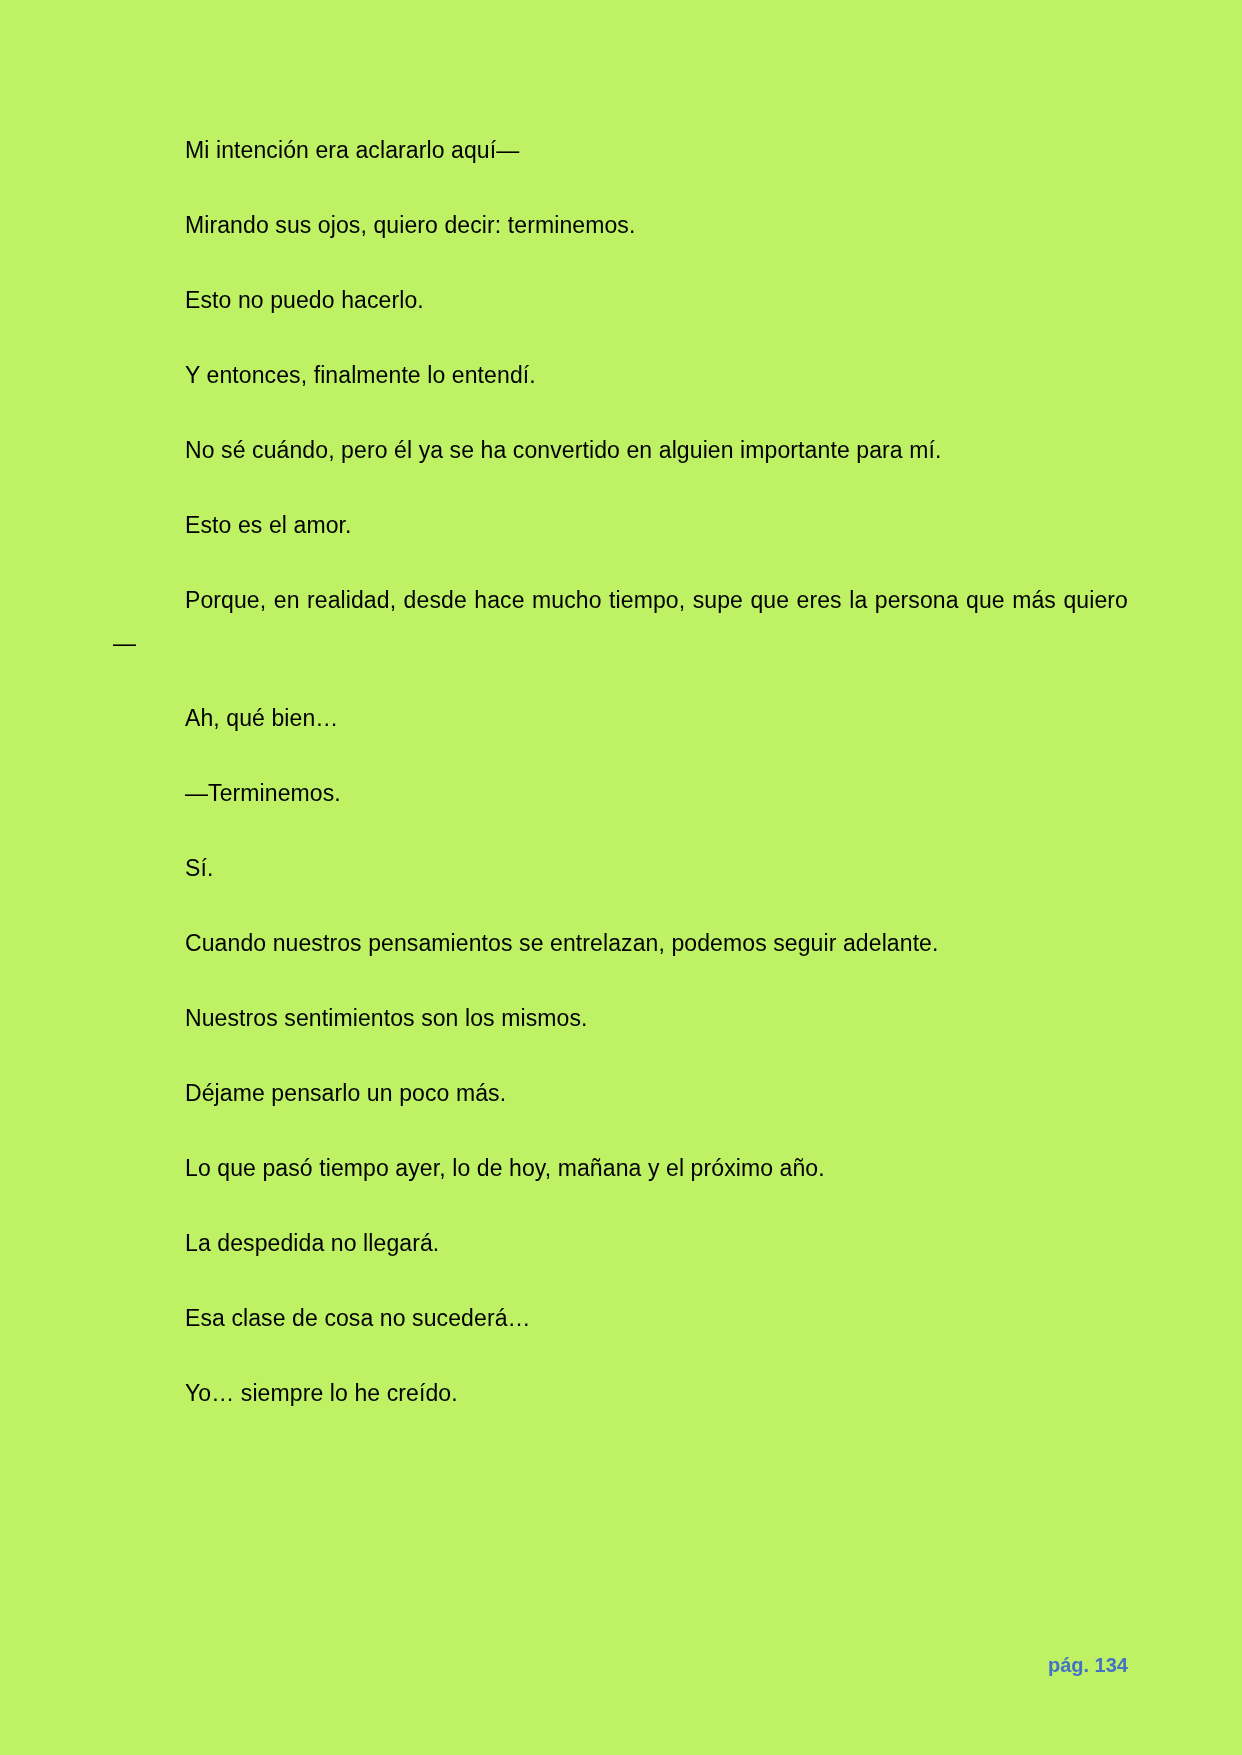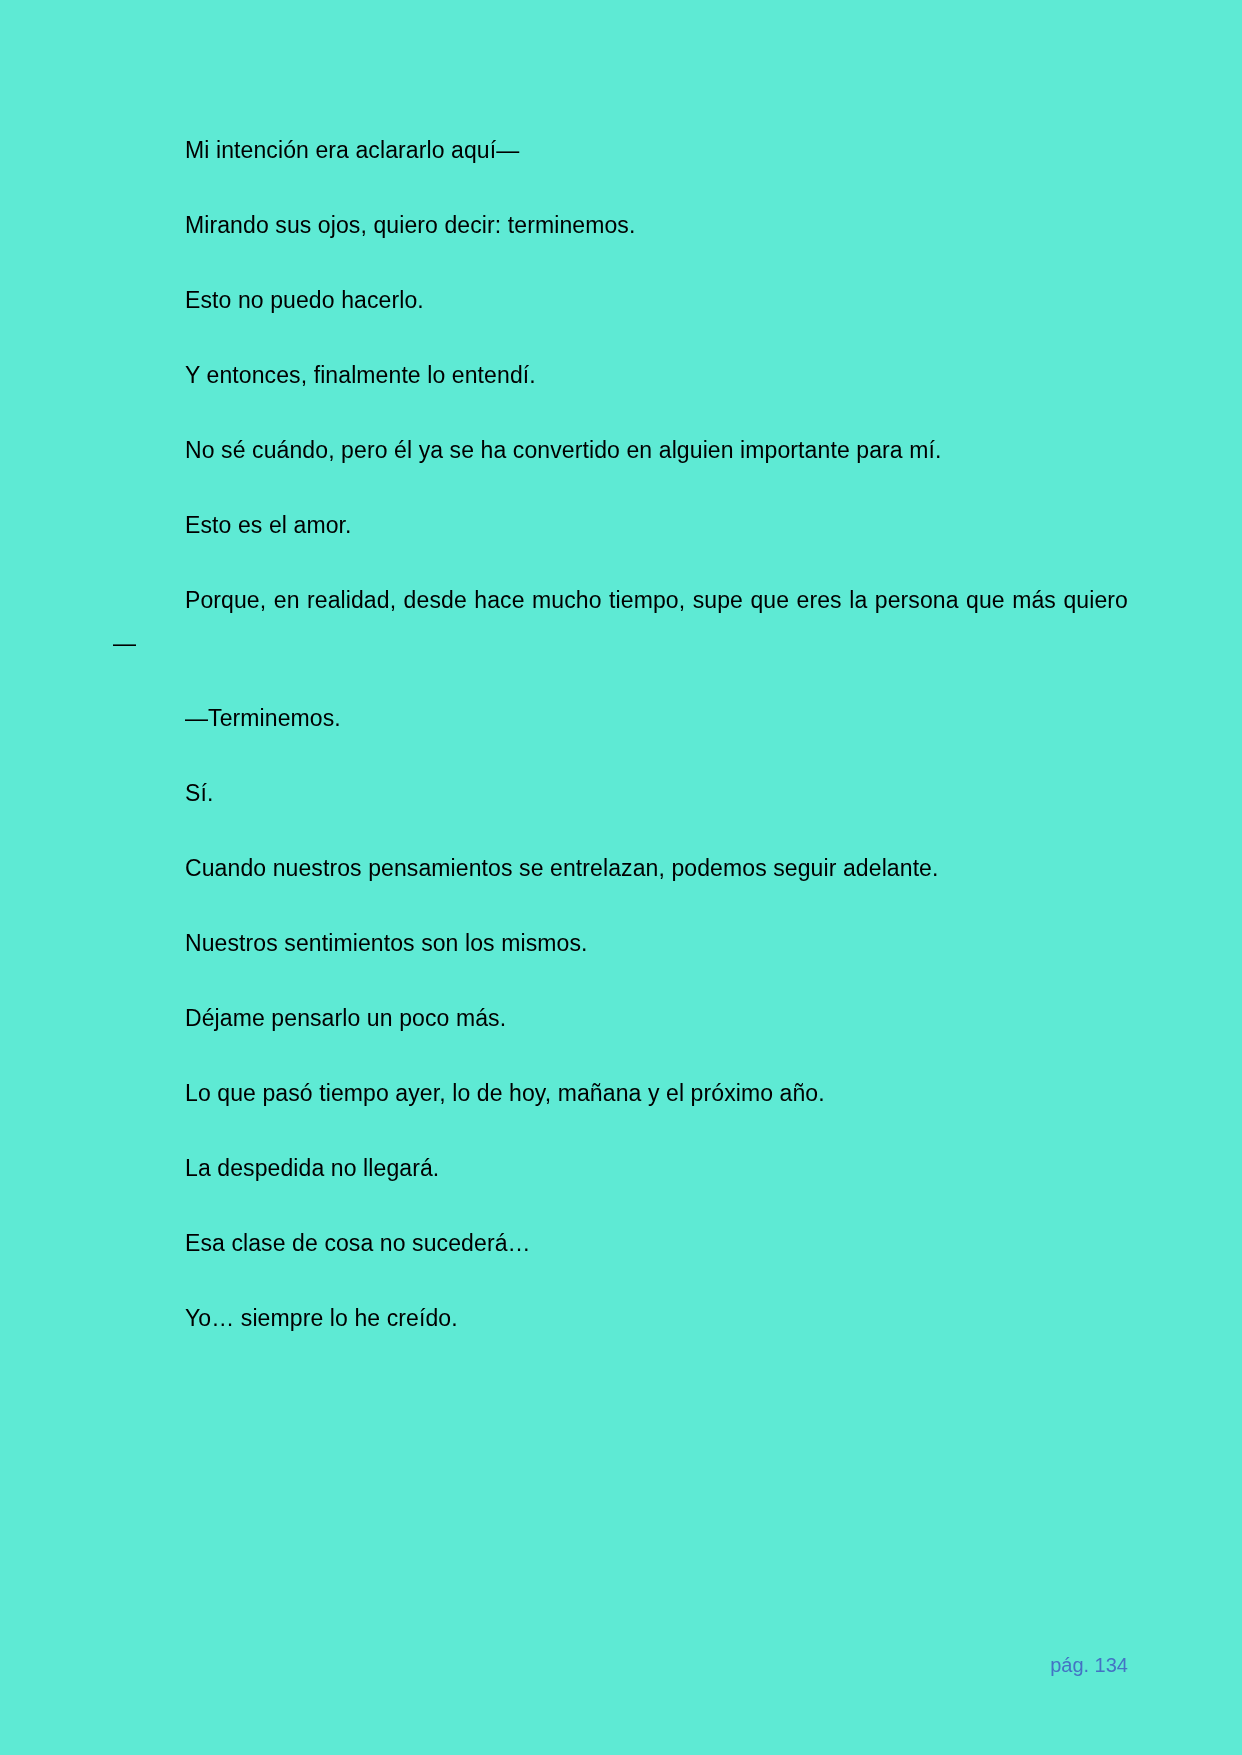--- a/index.html
+++ b/index.html
@@ -29,40 +29,42 @@
     text-indent: 72px;
     text-align: justify;
     letter-spacing: 0.1px;
   }
   .footer {
     position: absolute;
     left: 113px;
     top: 1652px;
     width: 1015px;
     text-align: right;
+    font-weight: bold;
   }
   .page-number {
     font-size: 20px;
     color: #4472C4;
     line-height: 26px;
   }
 </style>
 </head>
 <body>
 
-<div class="page" style="background: #5eead4;">
+<div class="page" style="background: #bef264;">
   <div class="content" style="color: rgb(0, 0, 0);">
 
   <p>Mi intención era aclararlo aquí—</p>
       <p>Mirando sus ojos, quiero decir: terminemos.</p>
       <p>Esto no puedo hacerlo.</p>
       <p>Y entonces, finalmente lo entendí.</p>
       <p>No sé cuándo, pero él ya se ha convertido en alguien importante para mí.</p>
       <p>Esto es el amor.</p>
       <p>Porque, en realidad, desde hace mucho tiempo, supe que eres la persona que más quiero—</p>
+      <p>Ah, qué bien…</p>
       <p>—Terminemos.</p>
       <p>Sí.</p>
       <p>Cuando nuestros pensamientos se entrelazan, podemos seguir adelante.</p>
       <p>Nuestros sentimientos son los mismos.</p>
       <p>Déjame pensarlo un poco más.</p>
       <p>Lo que pasó tiempo ayer, lo de hoy, mañana y el próximo año.</p>
       <p>La despedida no llegará.</p>
       <p>Esa clase de cosa no sucederá…</p>
       <p>Yo… siempre lo he creído.</p>
     </div>

